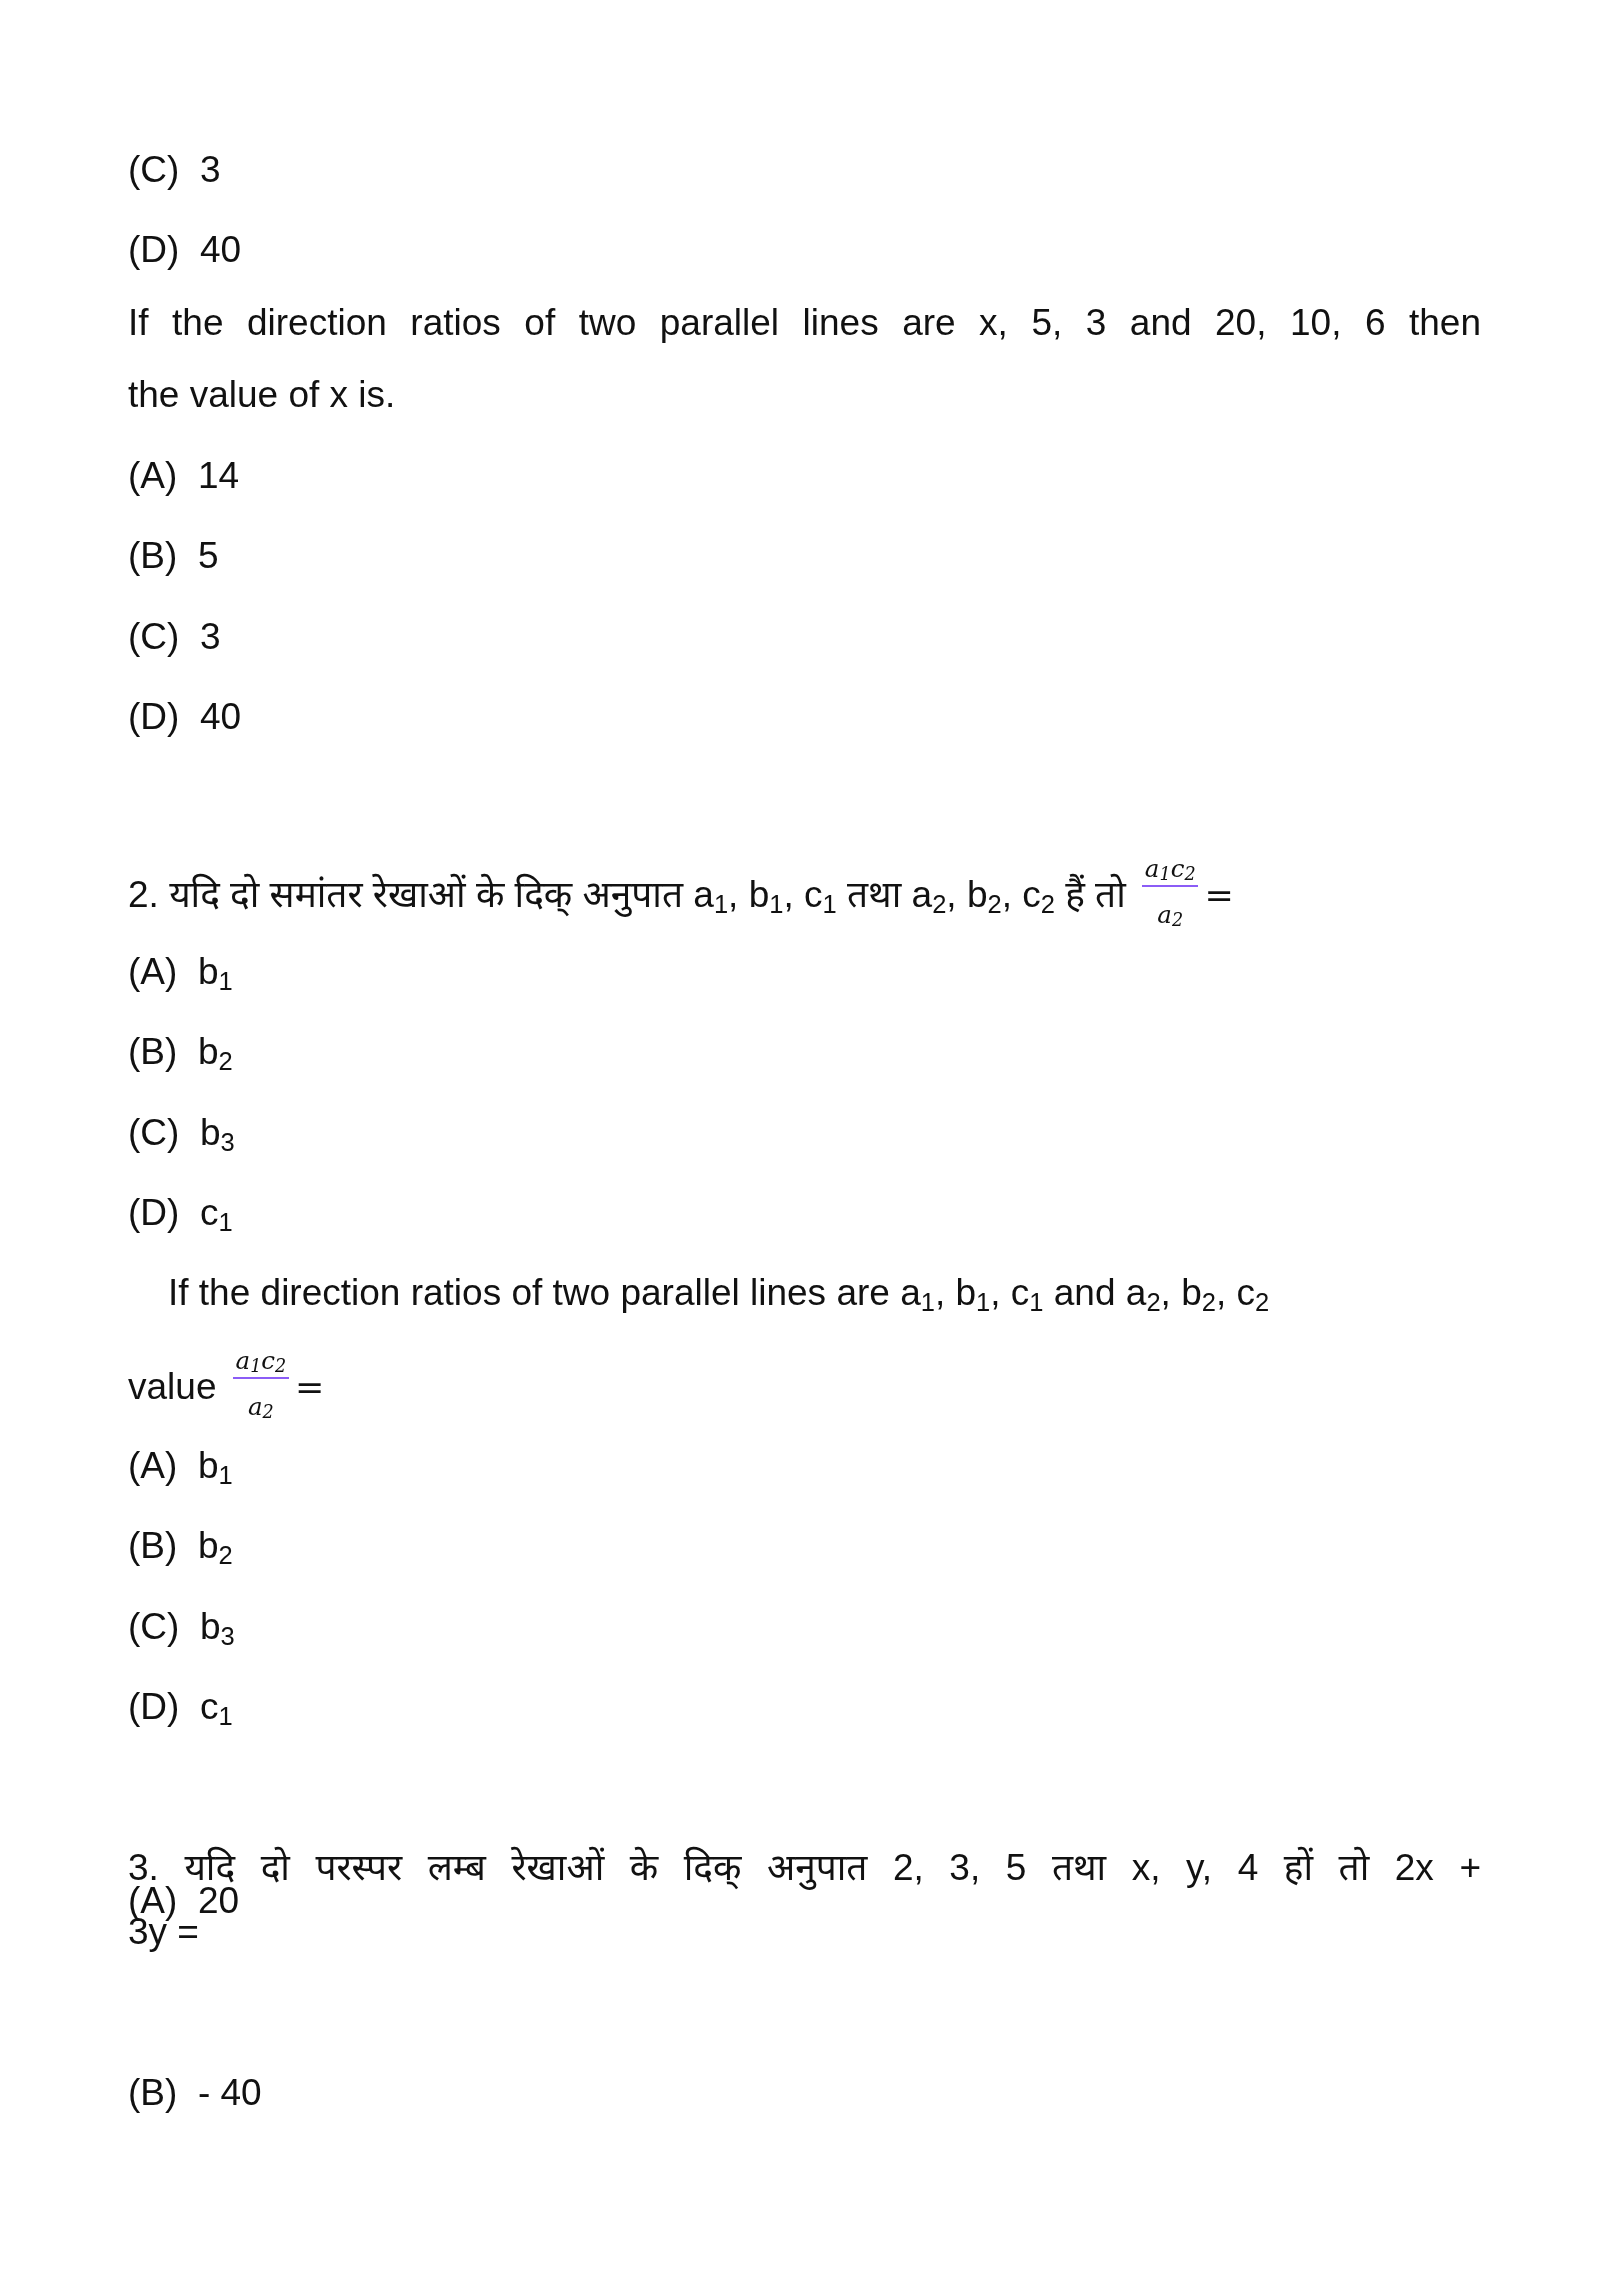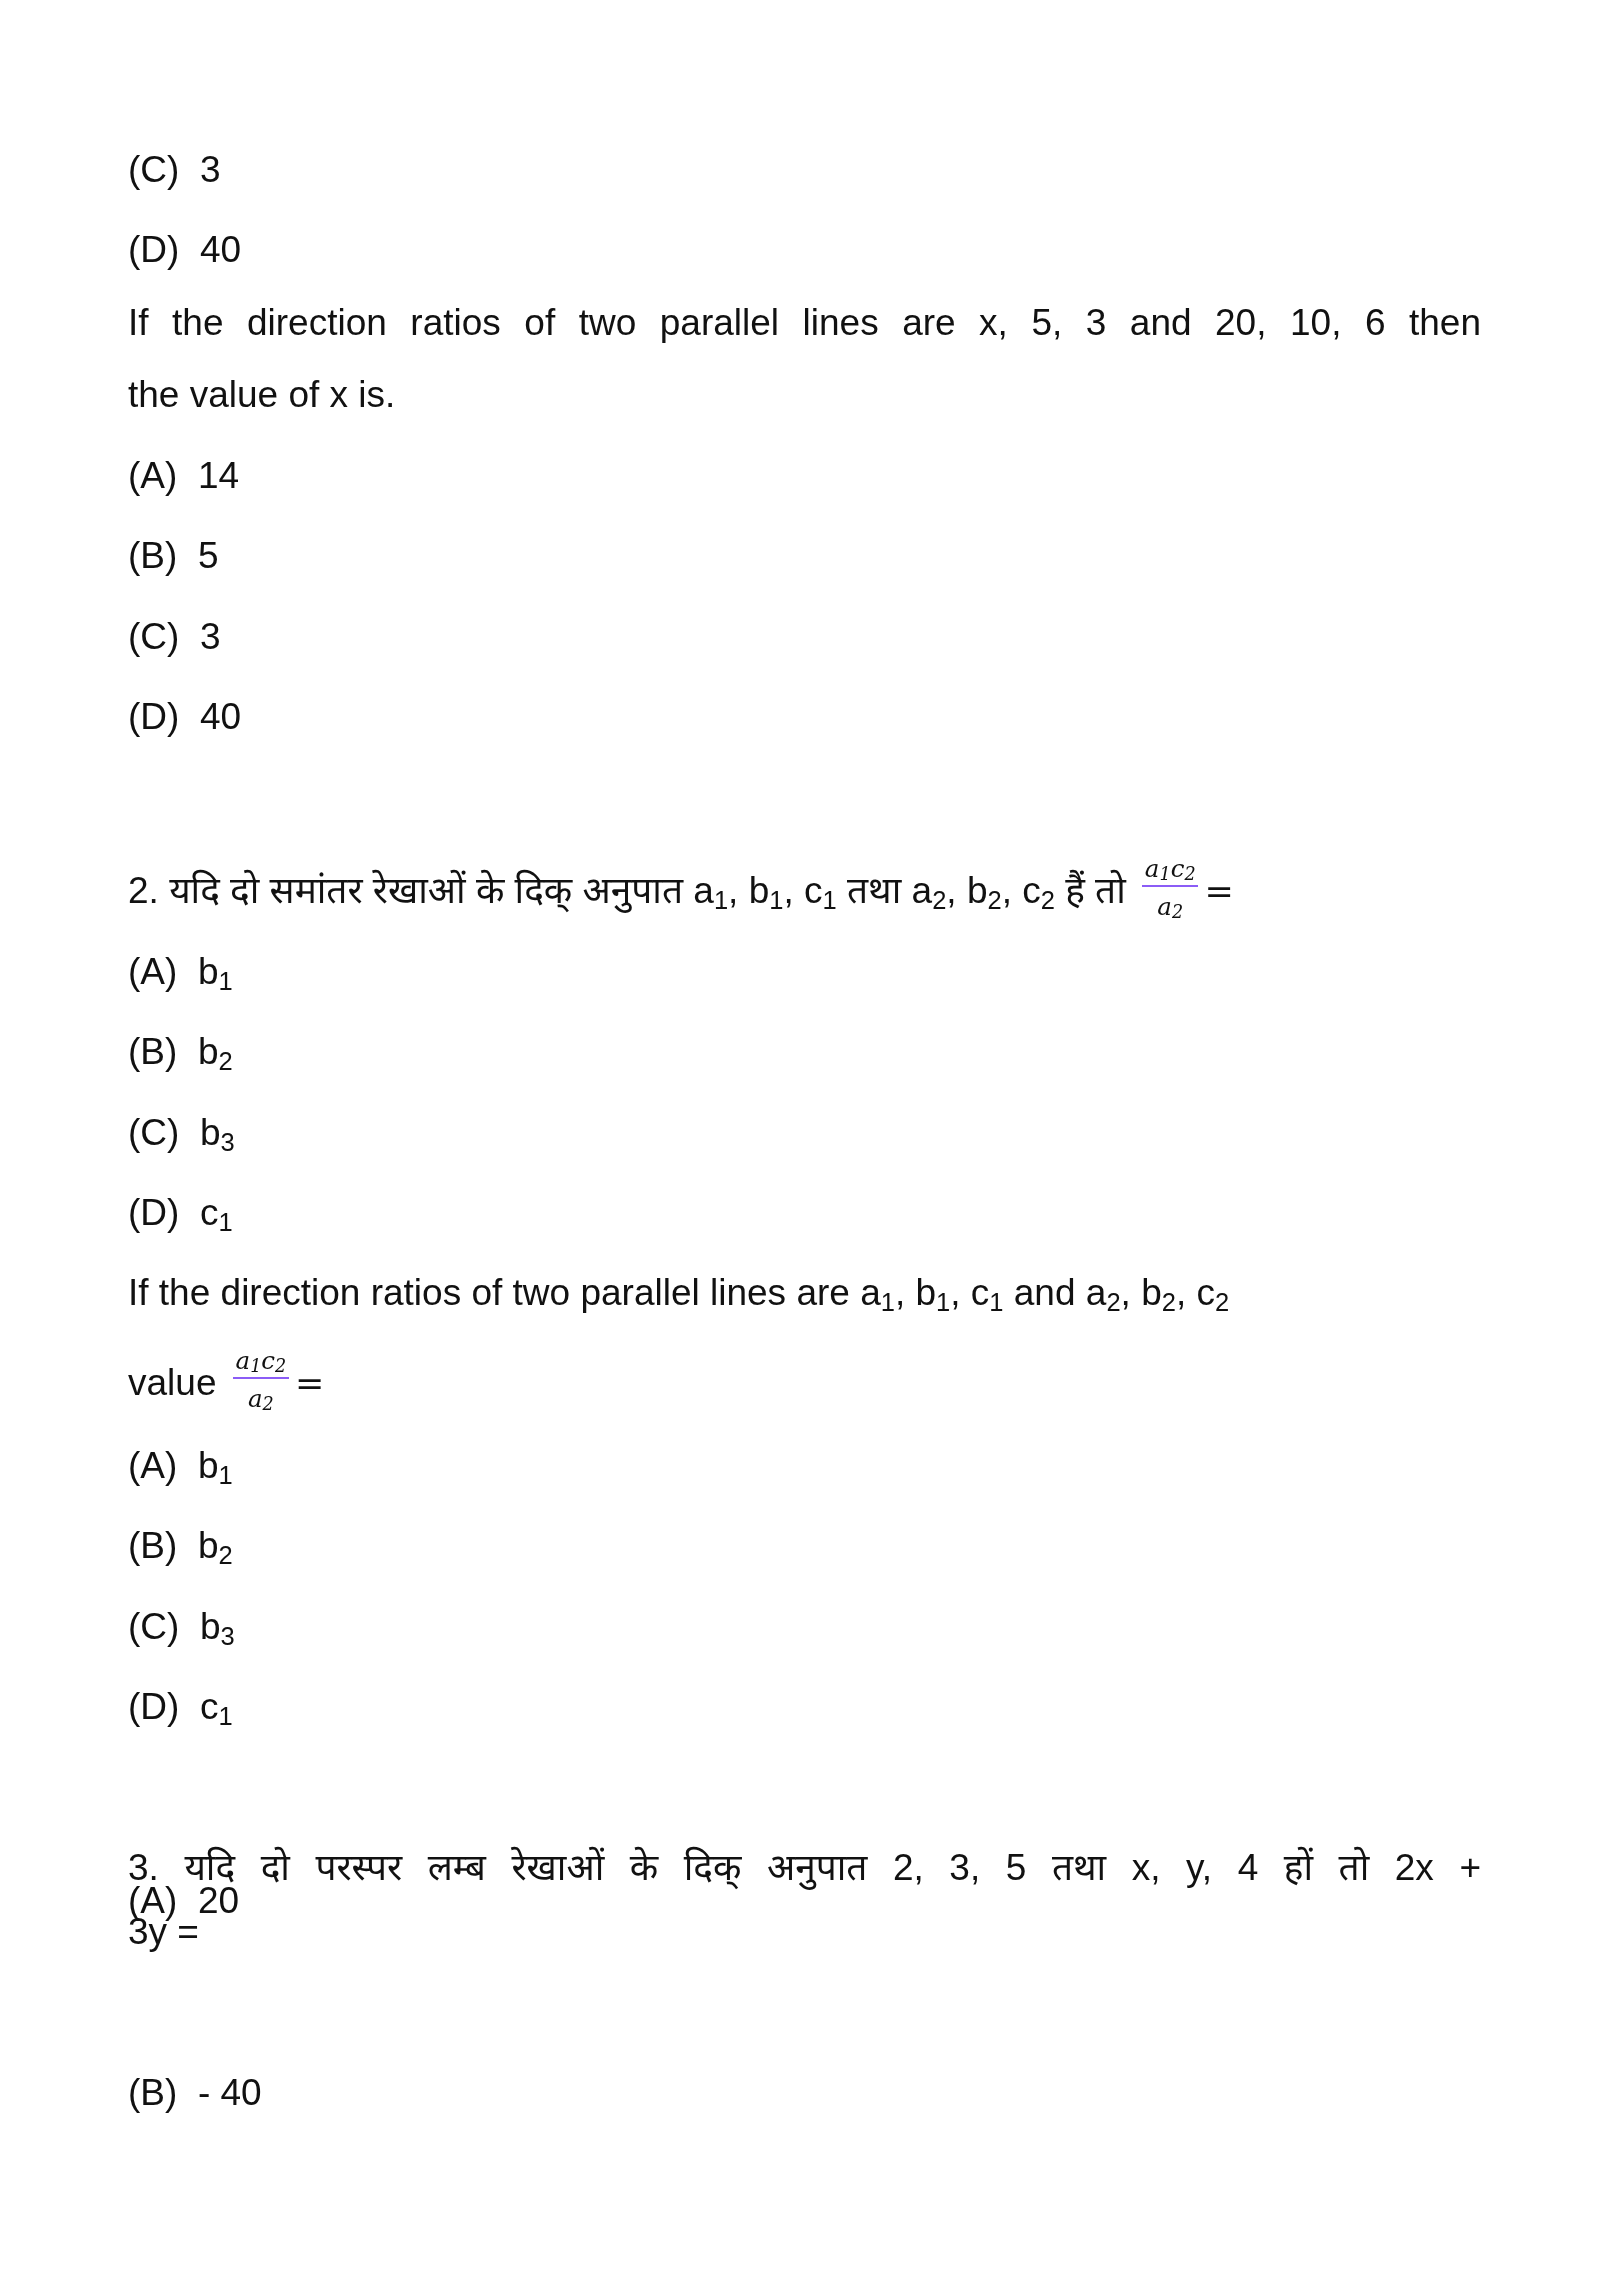--- a/index.html
+++ b/index.html
@@ -4,21 +4,21 @@
 <style>
   html, body { margin: 0; padding: 0; background: #ffffff; }
   body { width: 1621px; height: 2293px; position: relative; overflow: hidden;
          font-family: "Liberation Sans", "DejaVu Sans", sans-serif; color: #111; }
   .line { position: absolute; left: 128px; font-size: 37px; line-height: 45px; white-space: nowrap; }
   .just { width: 1353px; text-align: justify; text-align-last: justify; white-space: normal; }
   sub { font-size: 25.5px; vertical-align: -5.9px; line-height: 0; }
   .frac { display: inline-block; vertical-align: middle; text-align: center;
           font-family: "DejaVu Serif", "Liberation Serif", serif; font-style: italic; font-size: 24.5px; line-height: 27.4px; margin: 0 5.9px; position: relative; top: -5.9px; }
   .frac .num { display: block; border-bottom: 2px solid #8b5cf6; padding: 0 2.9px 2px; }
-  .frac .den { display: block; padding-top: 6px; }
+  .frac .den { display: block; padding-top: 14px; }
   .frac sub { font-size: 17.6px; vertical-align: -2.9px; font-style: italic; }
   .eq { font-family: "DejaVu Serif", serif; font-size: 35px; }
 </style>
 </head>
 <body>
 
 <div class="line" style="top:147px">
   <span>(C)</span>&nbsp;
   <span>3</span>
 </div>
@@ -71,21 +71,21 @@
 </div>
 <div class="line" style="top:1110px">
   <span>(C)</span>&nbsp;
   <span><span>b</span><sub>3</sub></span>
 </div>
 <div class="line" style="top:1190px">
   <span>(D)</span>&nbsp;
   <span><span>c</span><sub>1</sub></span>
 </div>
 
-<div class="line" style="top:1270px; width:1353px;">
+<div class="line" style="top:1270px; width:1353px;margin-left:40px;">
   <span>If the direction ratios of two parallel lines are </span><span>a</span><sub>1</sub>, <span>b</span><sub>1</sub>, <span>c</span><sub>1</sub><span> and </span><span>a</span><sub>2</sub>, <span>b</span><sub>2</sub>, <span>c</span><sub>2</sub>
 </div>
 <div class="line" style="top:1353px">
   <span>value</span>
   <span class="frac">
     <span class="num"><span>a</span><sub>1</sub><span>c</span><sub>2</sub></span>
     <span class="den"><span>a</span><sub>2</sub></span>
   </span><span class="eq">=</span>
 </div>
 

